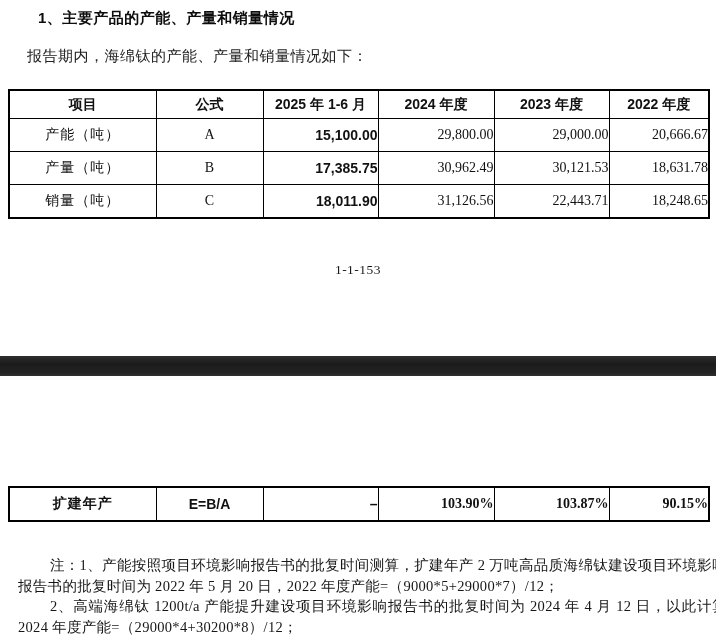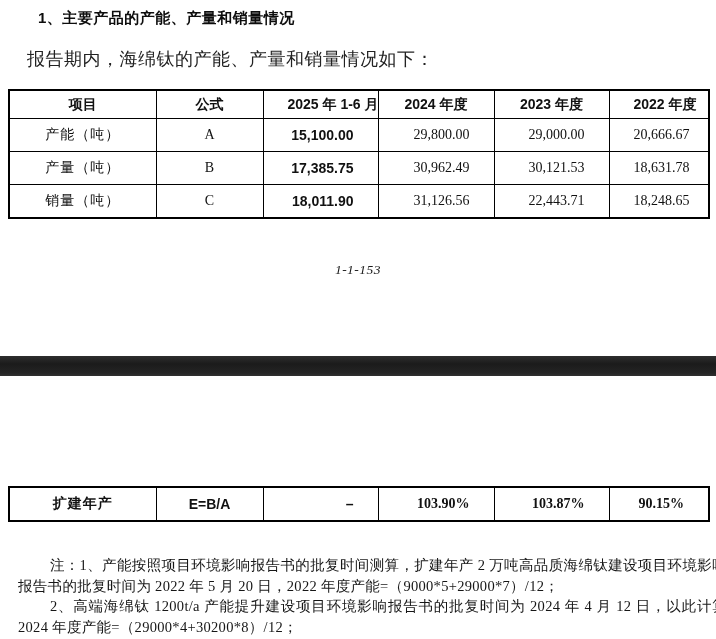--- a/index.html
+++ b/index.html
@@ -7,52 +7,52 @@
     width:716px;height:639px;position:relative;background:#ffffff;
     font-family:"Liberation Serif","DejaVu Serif",serif;color:#0d0d0d;
     overflow:hidden;
   }
   .page-title{
     position:absolute;top:9px;left:38px;
     font-family:"Liberation Sans","DejaVu Sans",sans-serif;
     font-weight:bold;font-size:15px;letter-spacing:.5px;
   }
   .intro-text{
-    position:absolute;top:47px;left:27px;font-size:18px;color:#222;
+    position:absolute;top:47px;left:27px;font-size:15px;color:#222;
     letter-spacing:.5px;
     text-align:right;
   }
   table.doc-table{
     position:absolute;left:8px;width:700px;
     border-collapse:collapse;table-layout:fixed;
     border:2px solid #000;
   }
   .doc-table td{
-    border:1px solid #000;font-size:14px;padding:0 24px;color:#111;
+    border:1px solid #000;font-size:14px;padding:0 0;color:#111;
     overflow:hidden;white-space:nowrap;
   }
   .capacity-table{top:89px;}
   .ratio-table{top:486px;}
   .hdr td{
     height:27px;text-align:center;font-weight:bold;
     font-family:"Liberation Sans","DejaVu Sans",sans-serif;
     border-bottom:1.5px solid #000;
   }
   .r33 td{height:32px;}
   .c-item{text-align:center;letter-spacing:1px;}
   .c-formula{text-align:center;}
   .c-num{text-align:right;}
   .b-sans{
     font-family:"Liberation Sans","DejaVu Sans",sans-serif;
     font-weight:bold;
   }
   .b-serif{font-weight:bold;}
   .page-number{
     position:absolute;top:262px;left:0;width:716px;text-align:center;
-    font-size:13.5px;color:#1a1a1a;letter-spacing:.5px;font-style:italic;
+    font-size:13.5px;color:#1a1a1a;letter-spacing:.5px;
   }
   .separator-bar{
     position:absolute;top:356px;left:0;width:716px;height:20px;
     background:linear-gradient(#2e2e2e,#1b1b1b 40%,#242424 85%,#303030);
   }
   .notes{
     position:absolute;top:555px;left:4px;width:709px;
     font-size:14.5px;line-height:20.5px;text-align:justify;color:#161616;
     letter-spacing:.3px;
     margin-left:14px;

